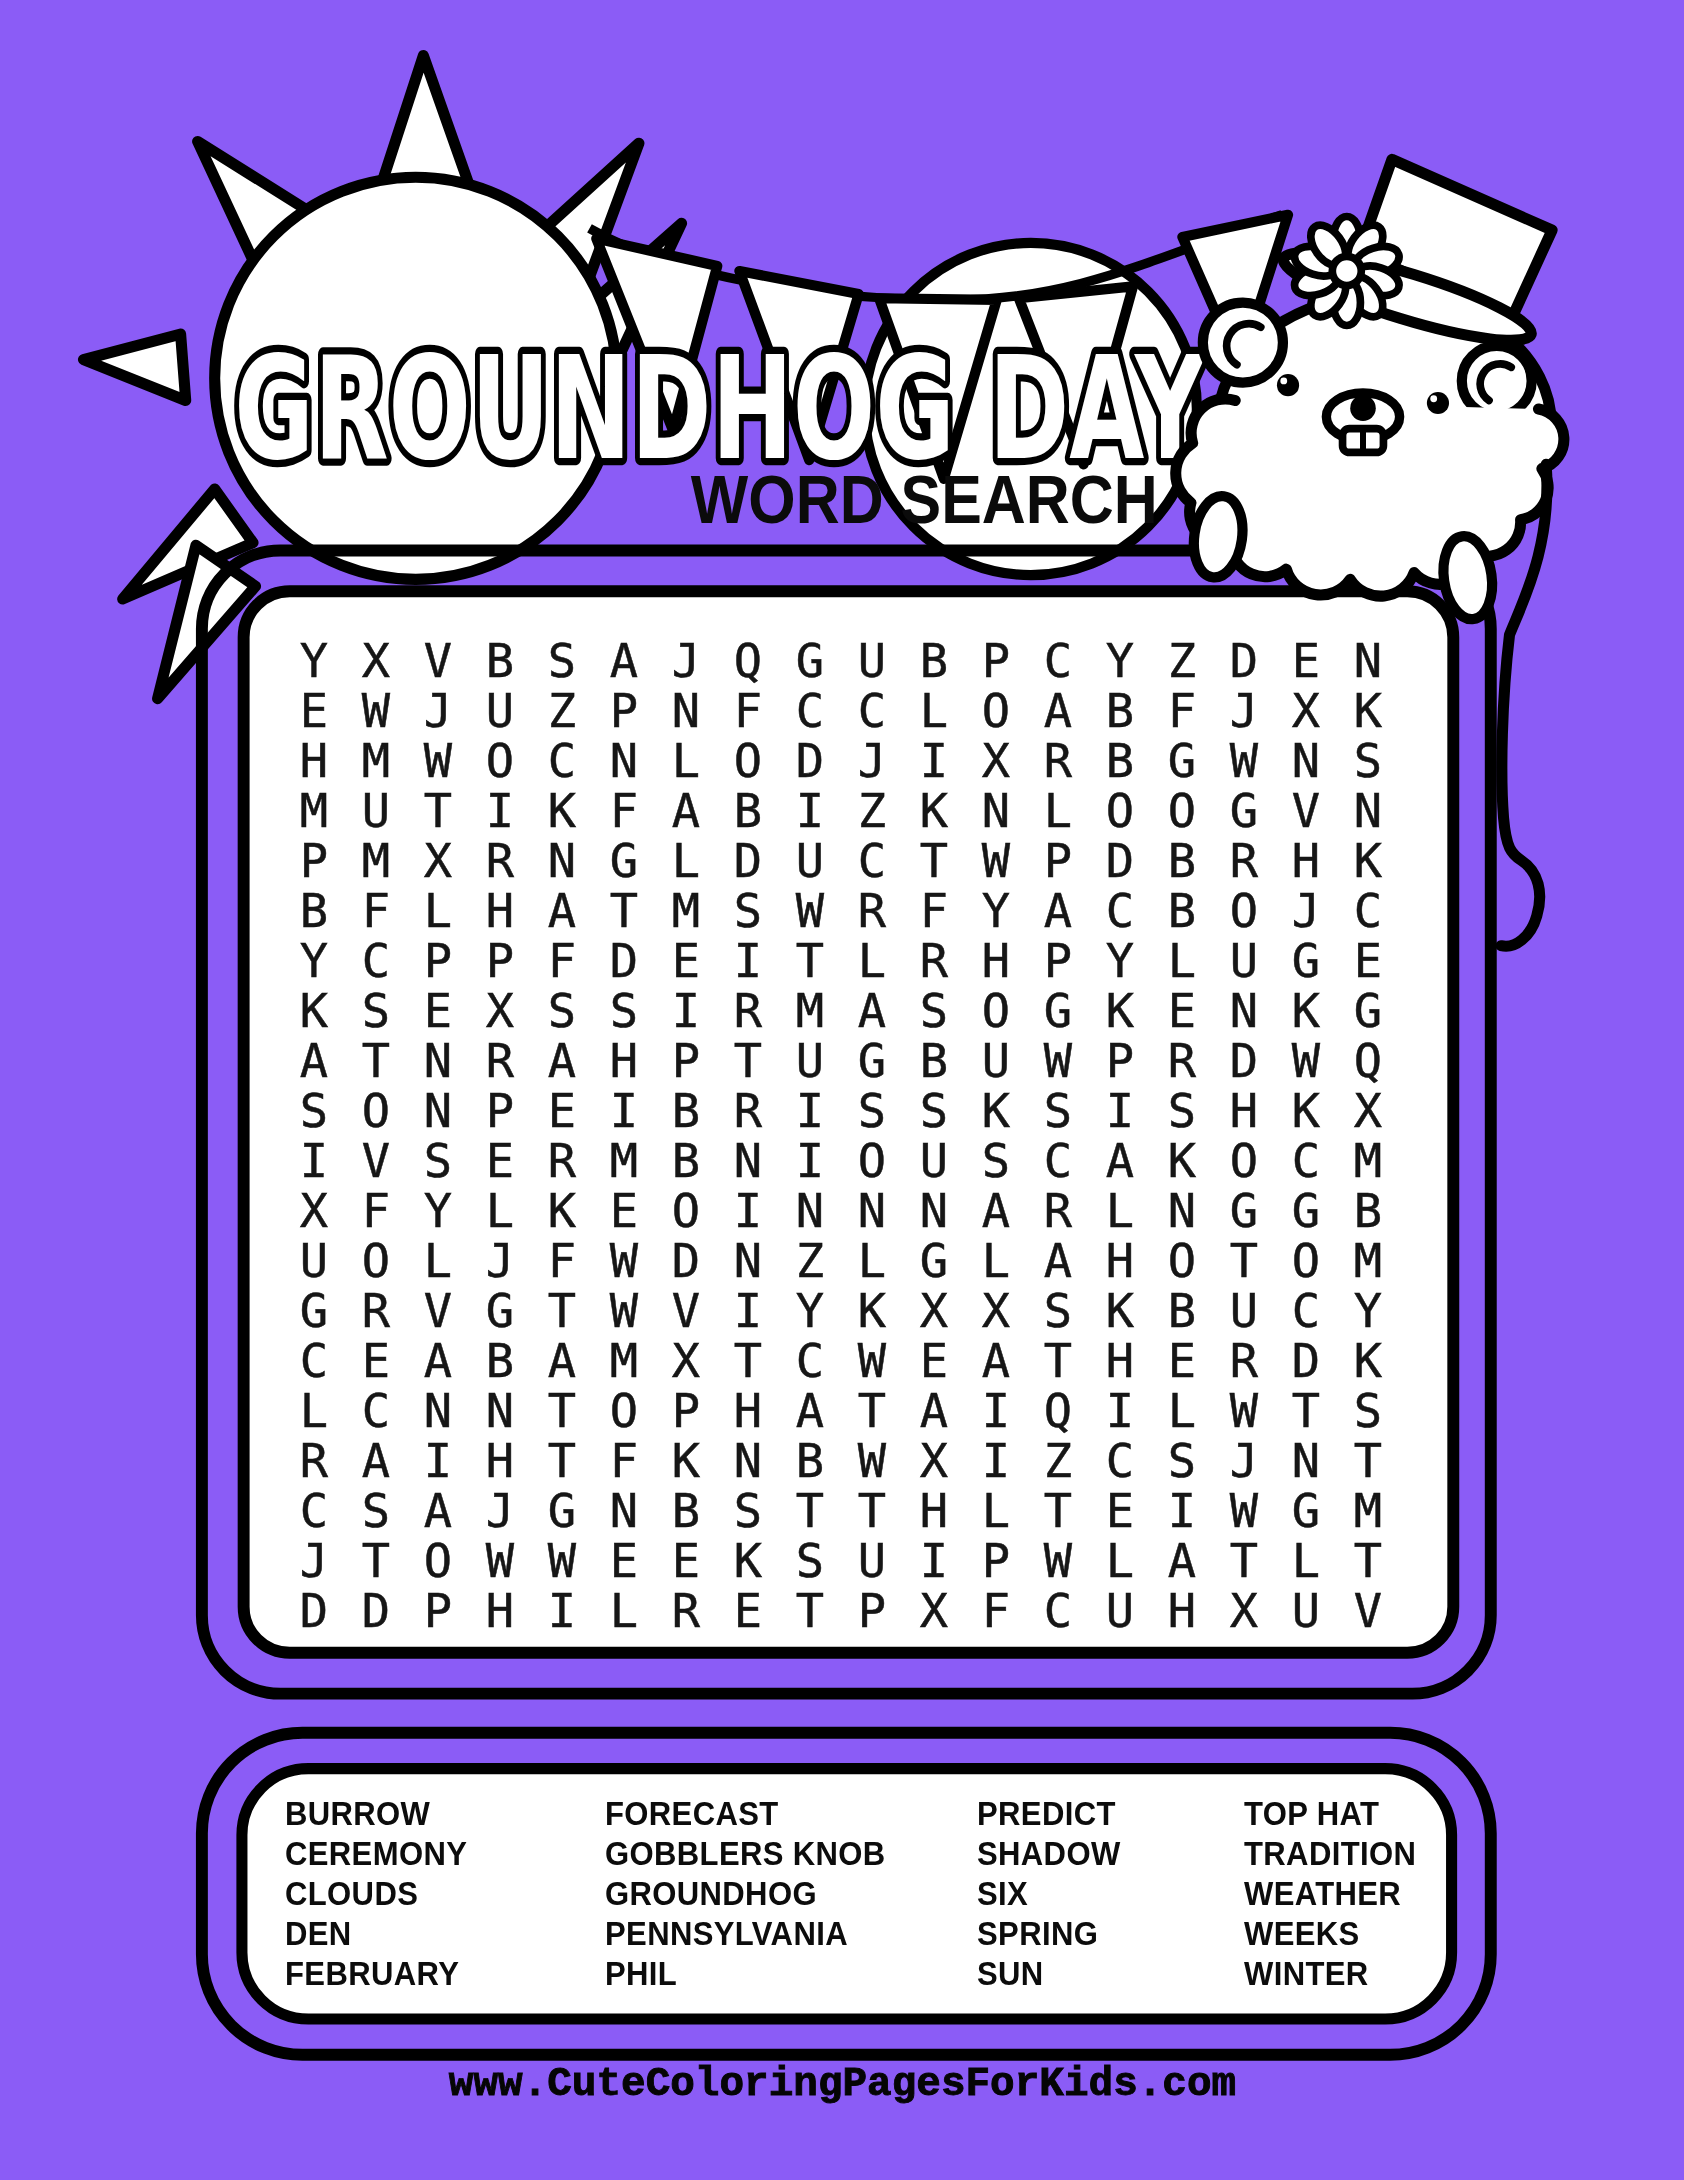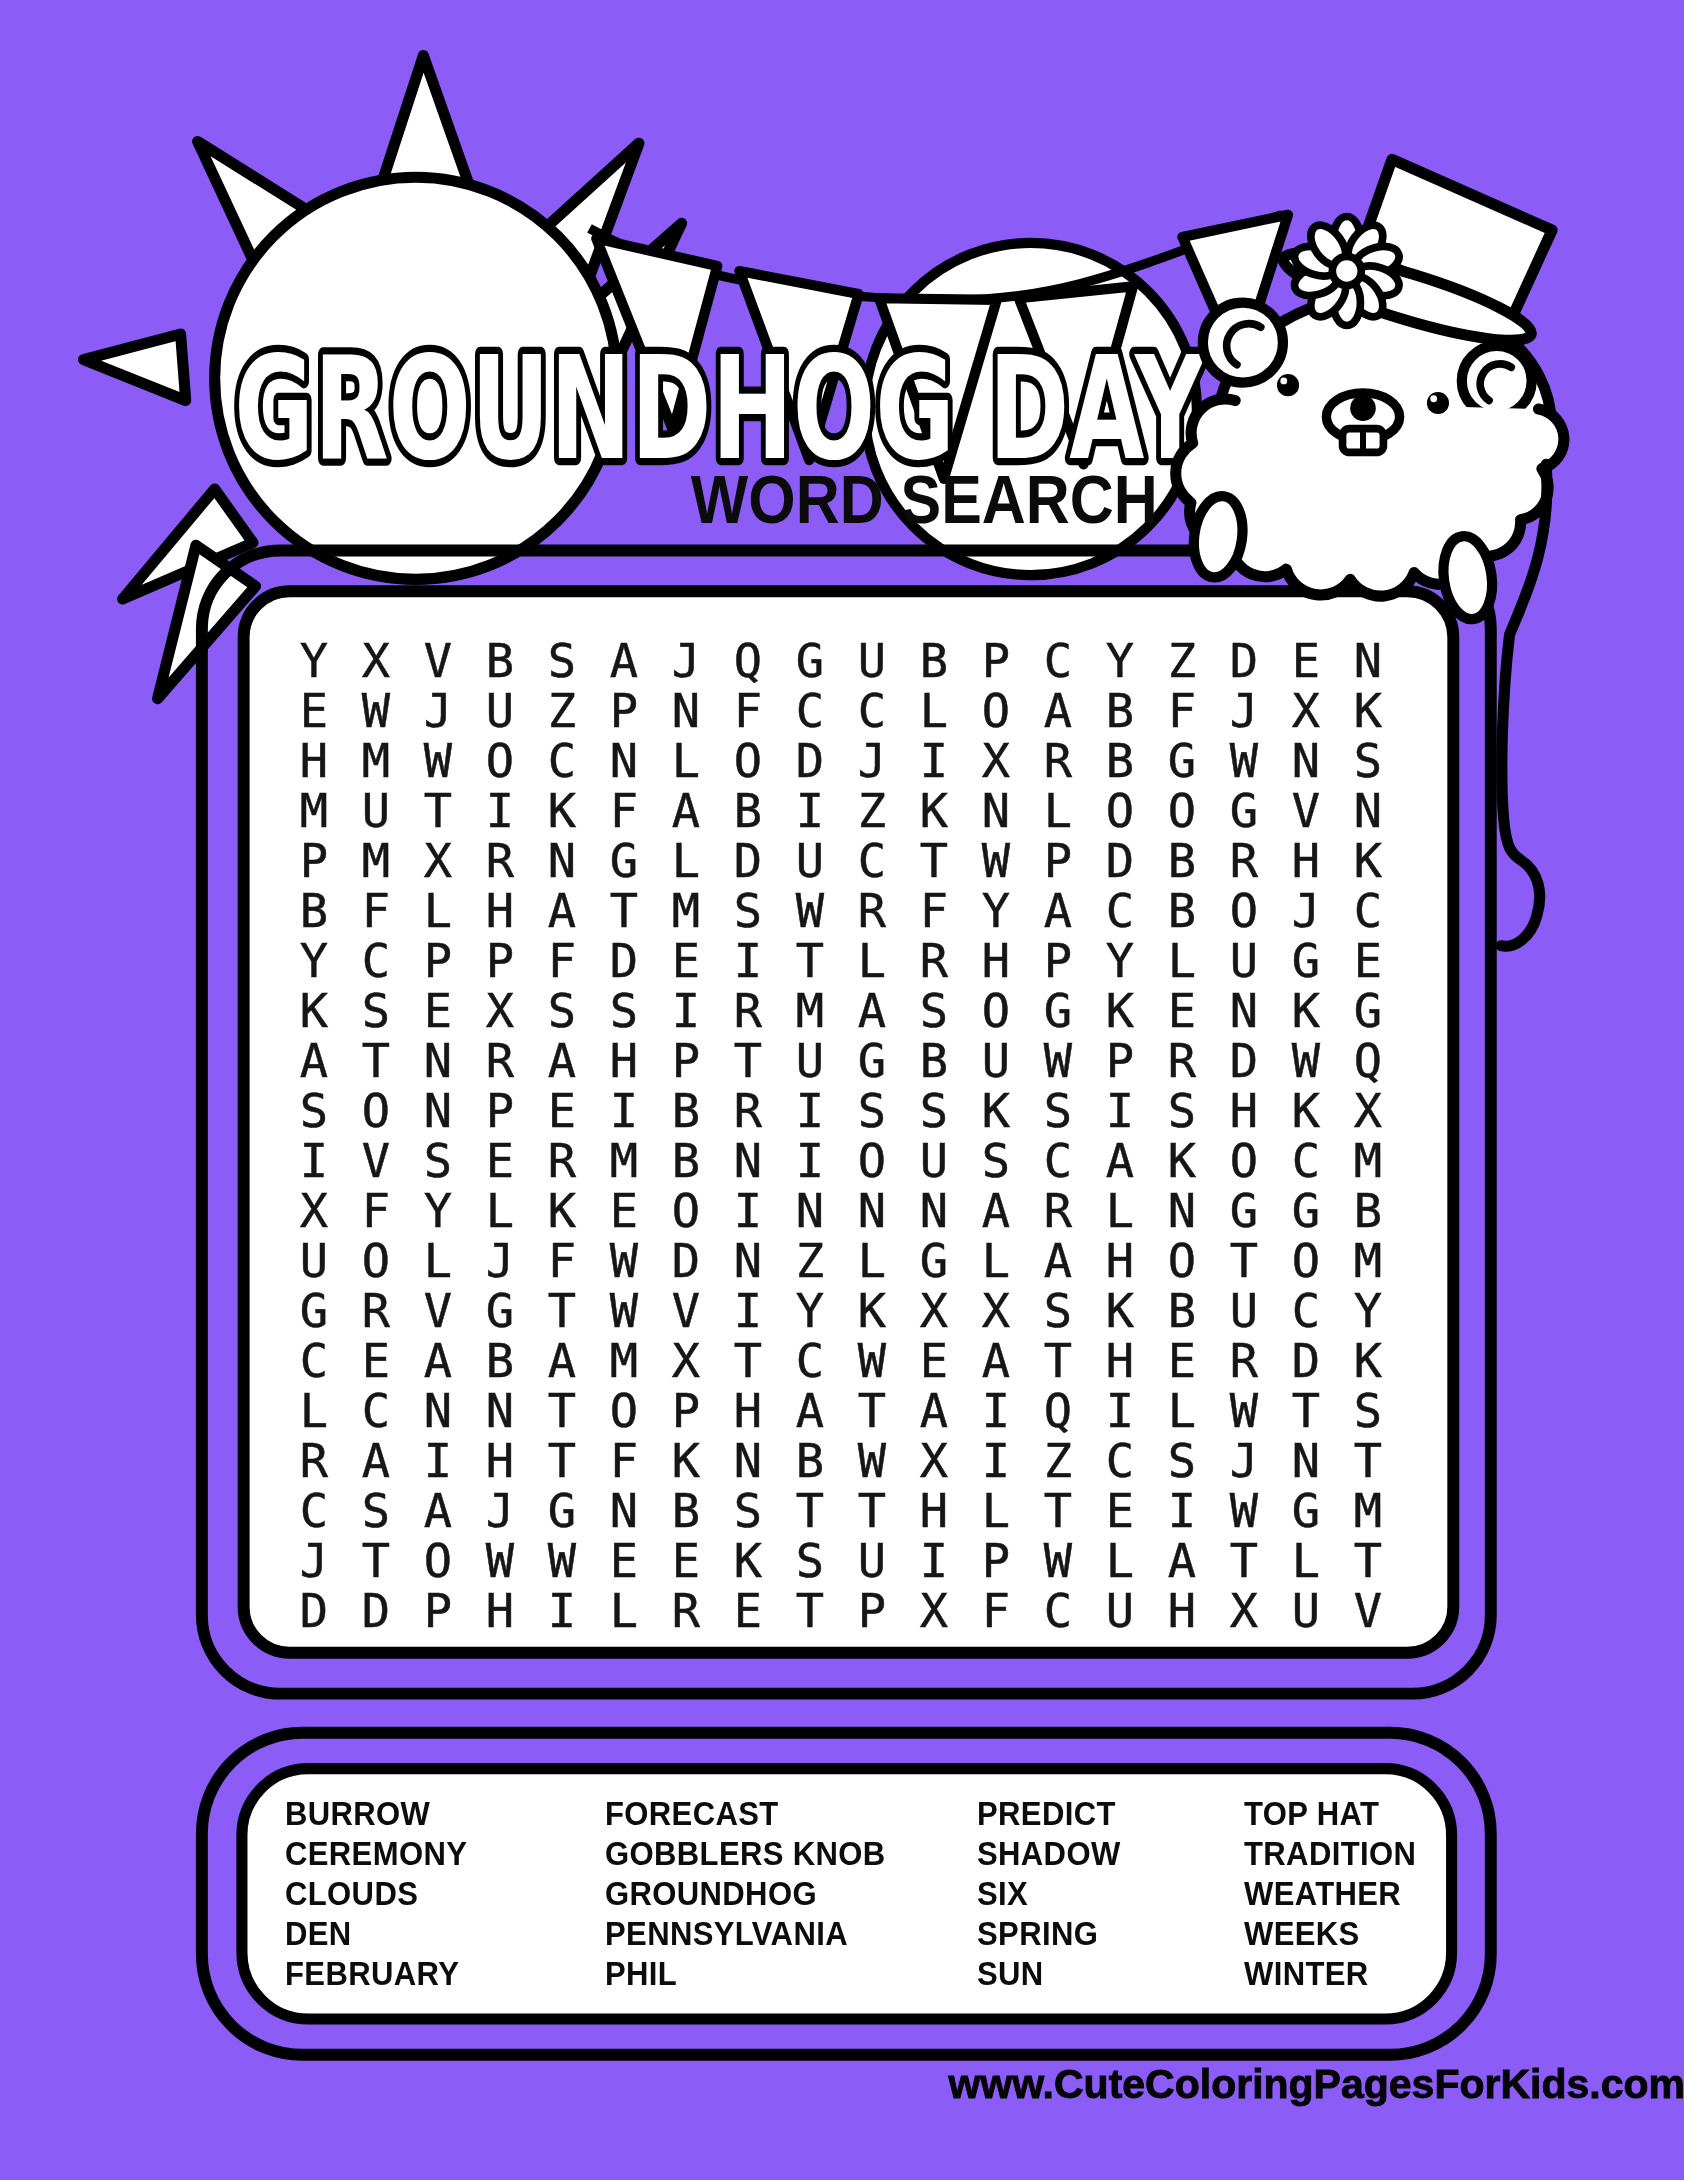--- a/index.html
+++ b/index.html
@@ -12,22 +12,22 @@
   .cell{display:flex;align-items:center;justify-content:center;
         font-family:"DejaVu Sans Mono",monospace;font-weight:500;font-size:47px;
         color:#161616;-webkit-text-stroke:0.5px #161616;line-height:1;}
   
   .wordcol{position:absolute;top:1794px;z-index:5;color:#0c0c0c;
            font-family:"Liberation Sans",sans-serif;font-weight:bold;font-size:33px;
            transform:scaleX(0.94);transform-origin:left top;}
   .wordcol .word{height:40px;line-height:40px;white-space:nowrap;letter-spacing:0.4px;}
   .col1{left:285px;} .col2{left:605px;} .col3{left:977px;} .col4{left:1244px;}
   
-  .url{position:absolute;left:0;right:0;top:2061px;text-align:right;z-index:5;
-       font-family:Liberation Sans, sans-serif;font-weight:bold;font-size:41px;
+  .url{position:absolute;left:0;right:0;top:2061px;text-align:center;z-index:5;
+       font-family:Liberation Mono, monospace;font-weight:bold;font-size:41px;
        color:#050505;-webkit-text-stroke:0.9px #050505;letter-spacing:0;}
 </style>
 </head>
 <body>
 
 <div class="page">
 
   <svg class="decor" viewBox="0 0 1978 2560" xmlns="http://www.w3.org/2000/svg">
 
     <g stroke="#000" stroke-width="13" fill="#ffffff" stroke-linejoin="round">

